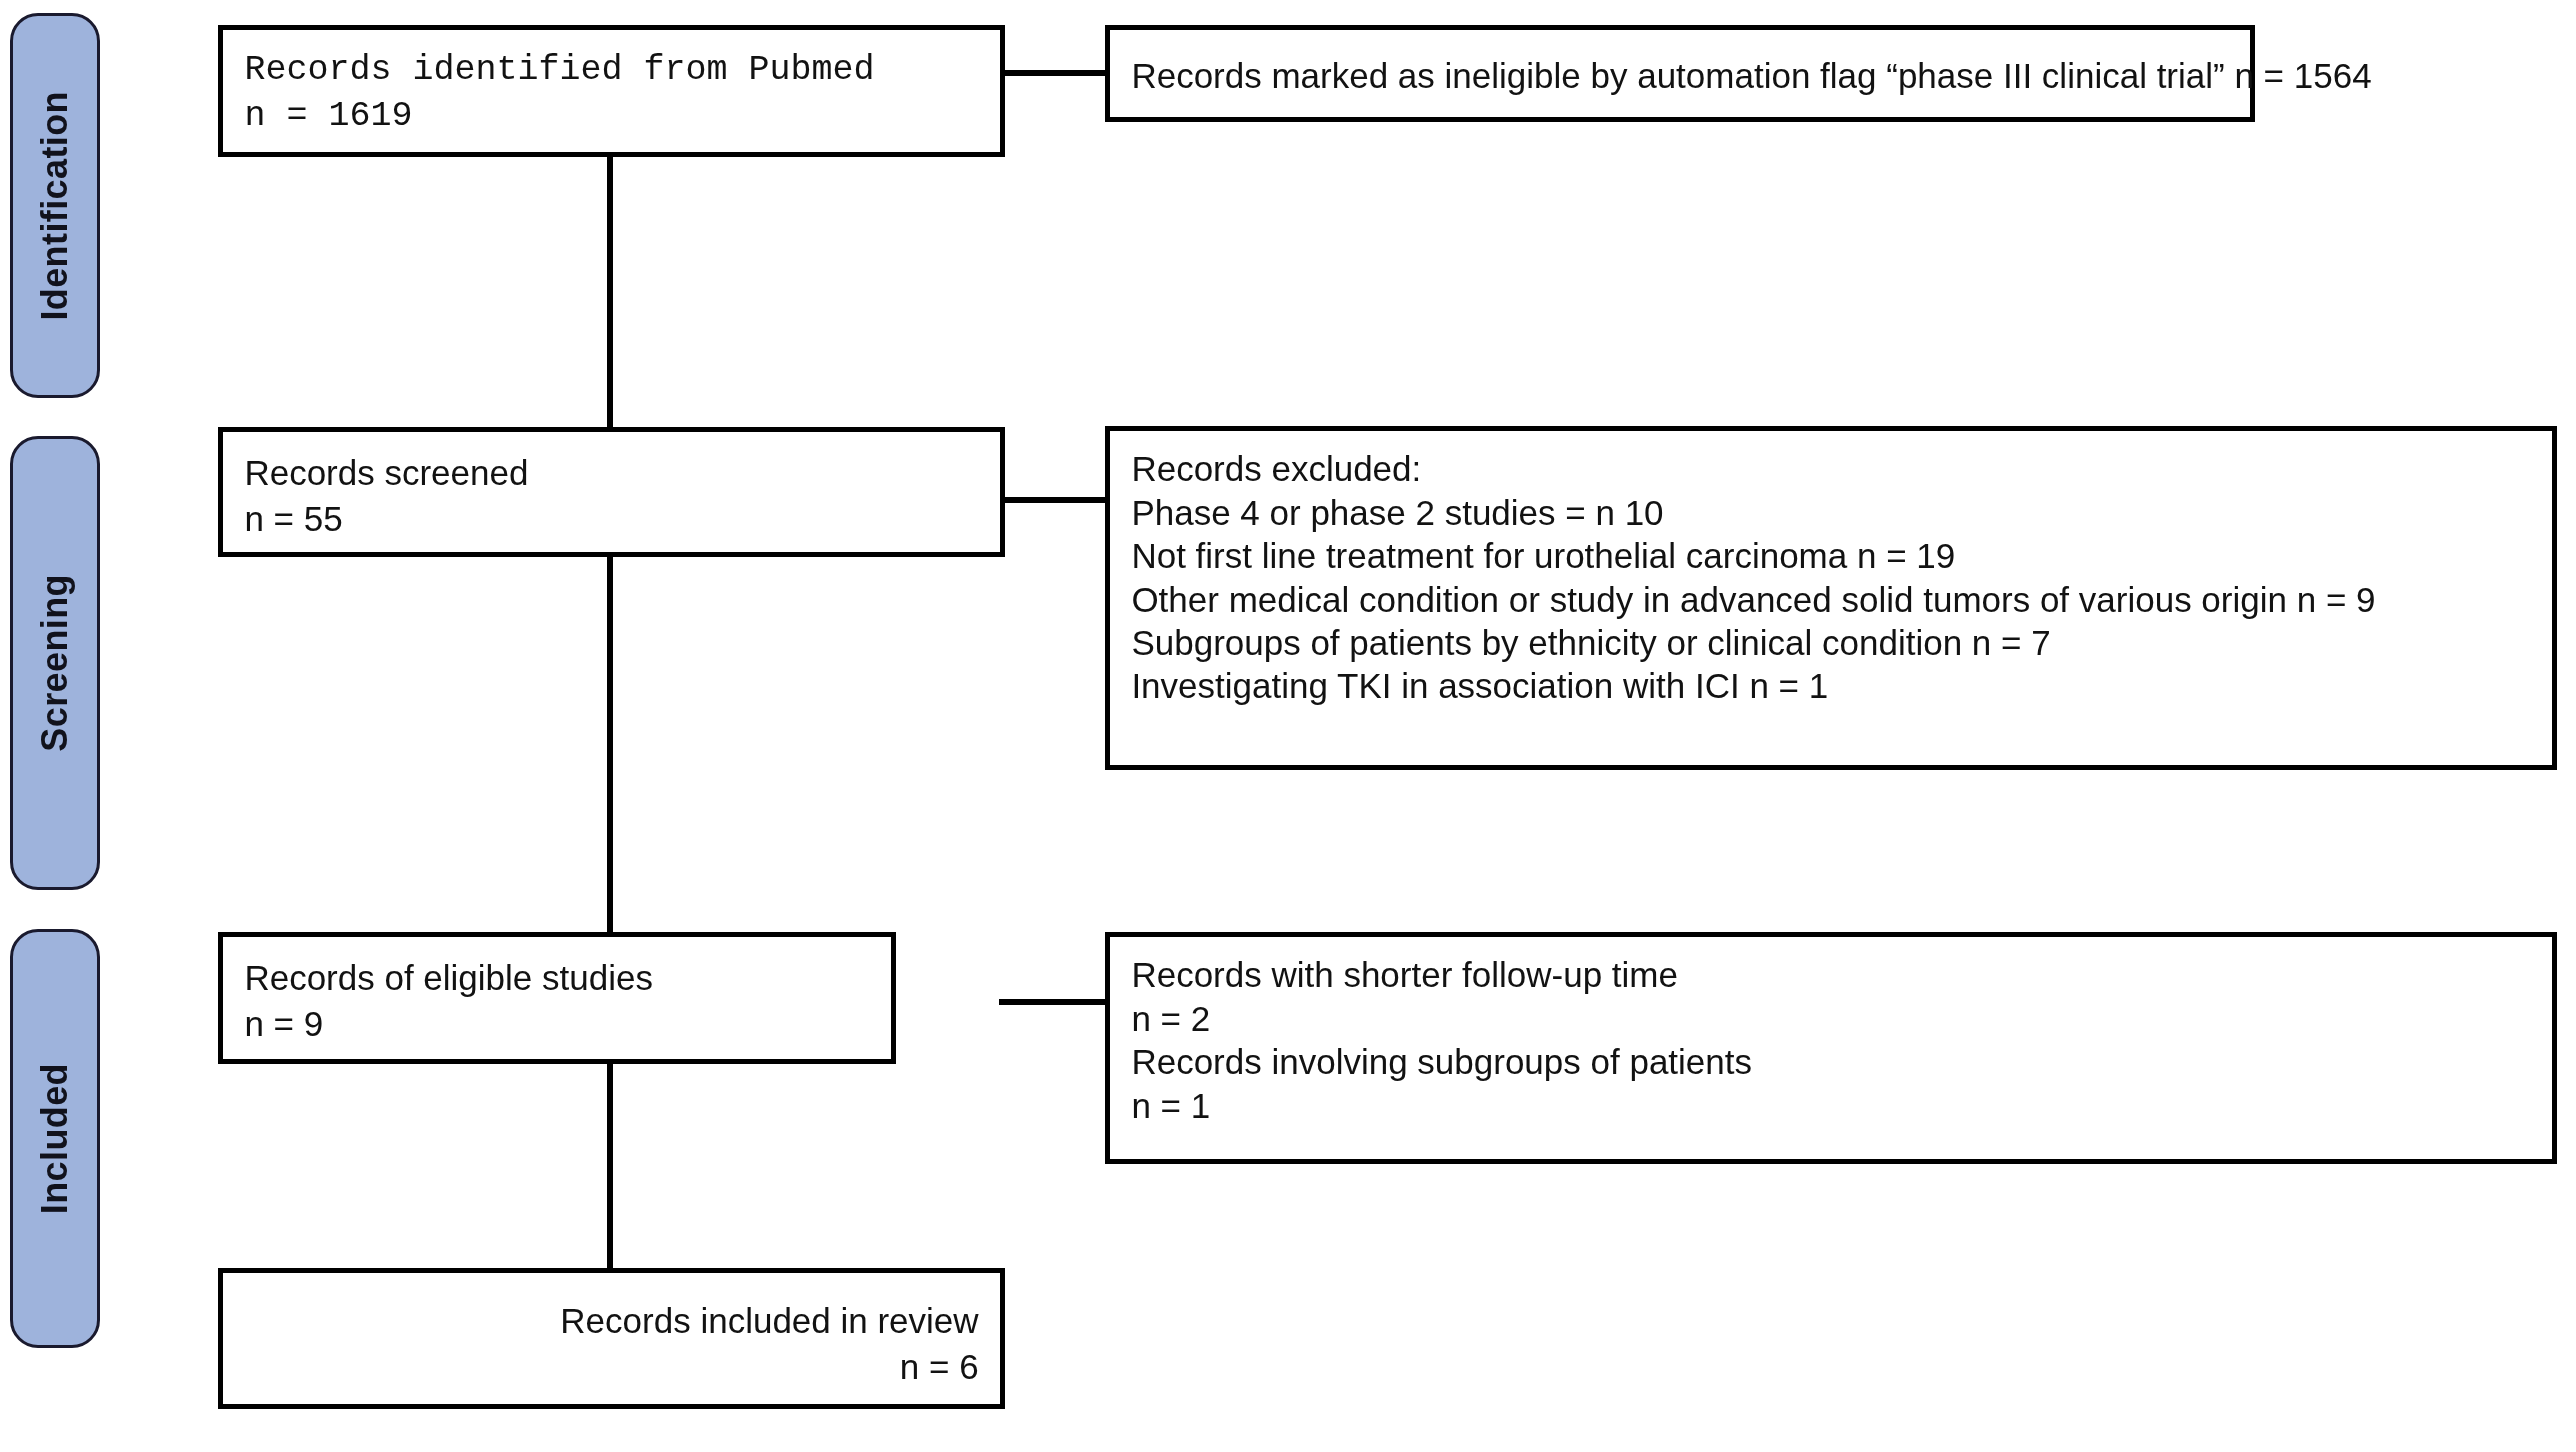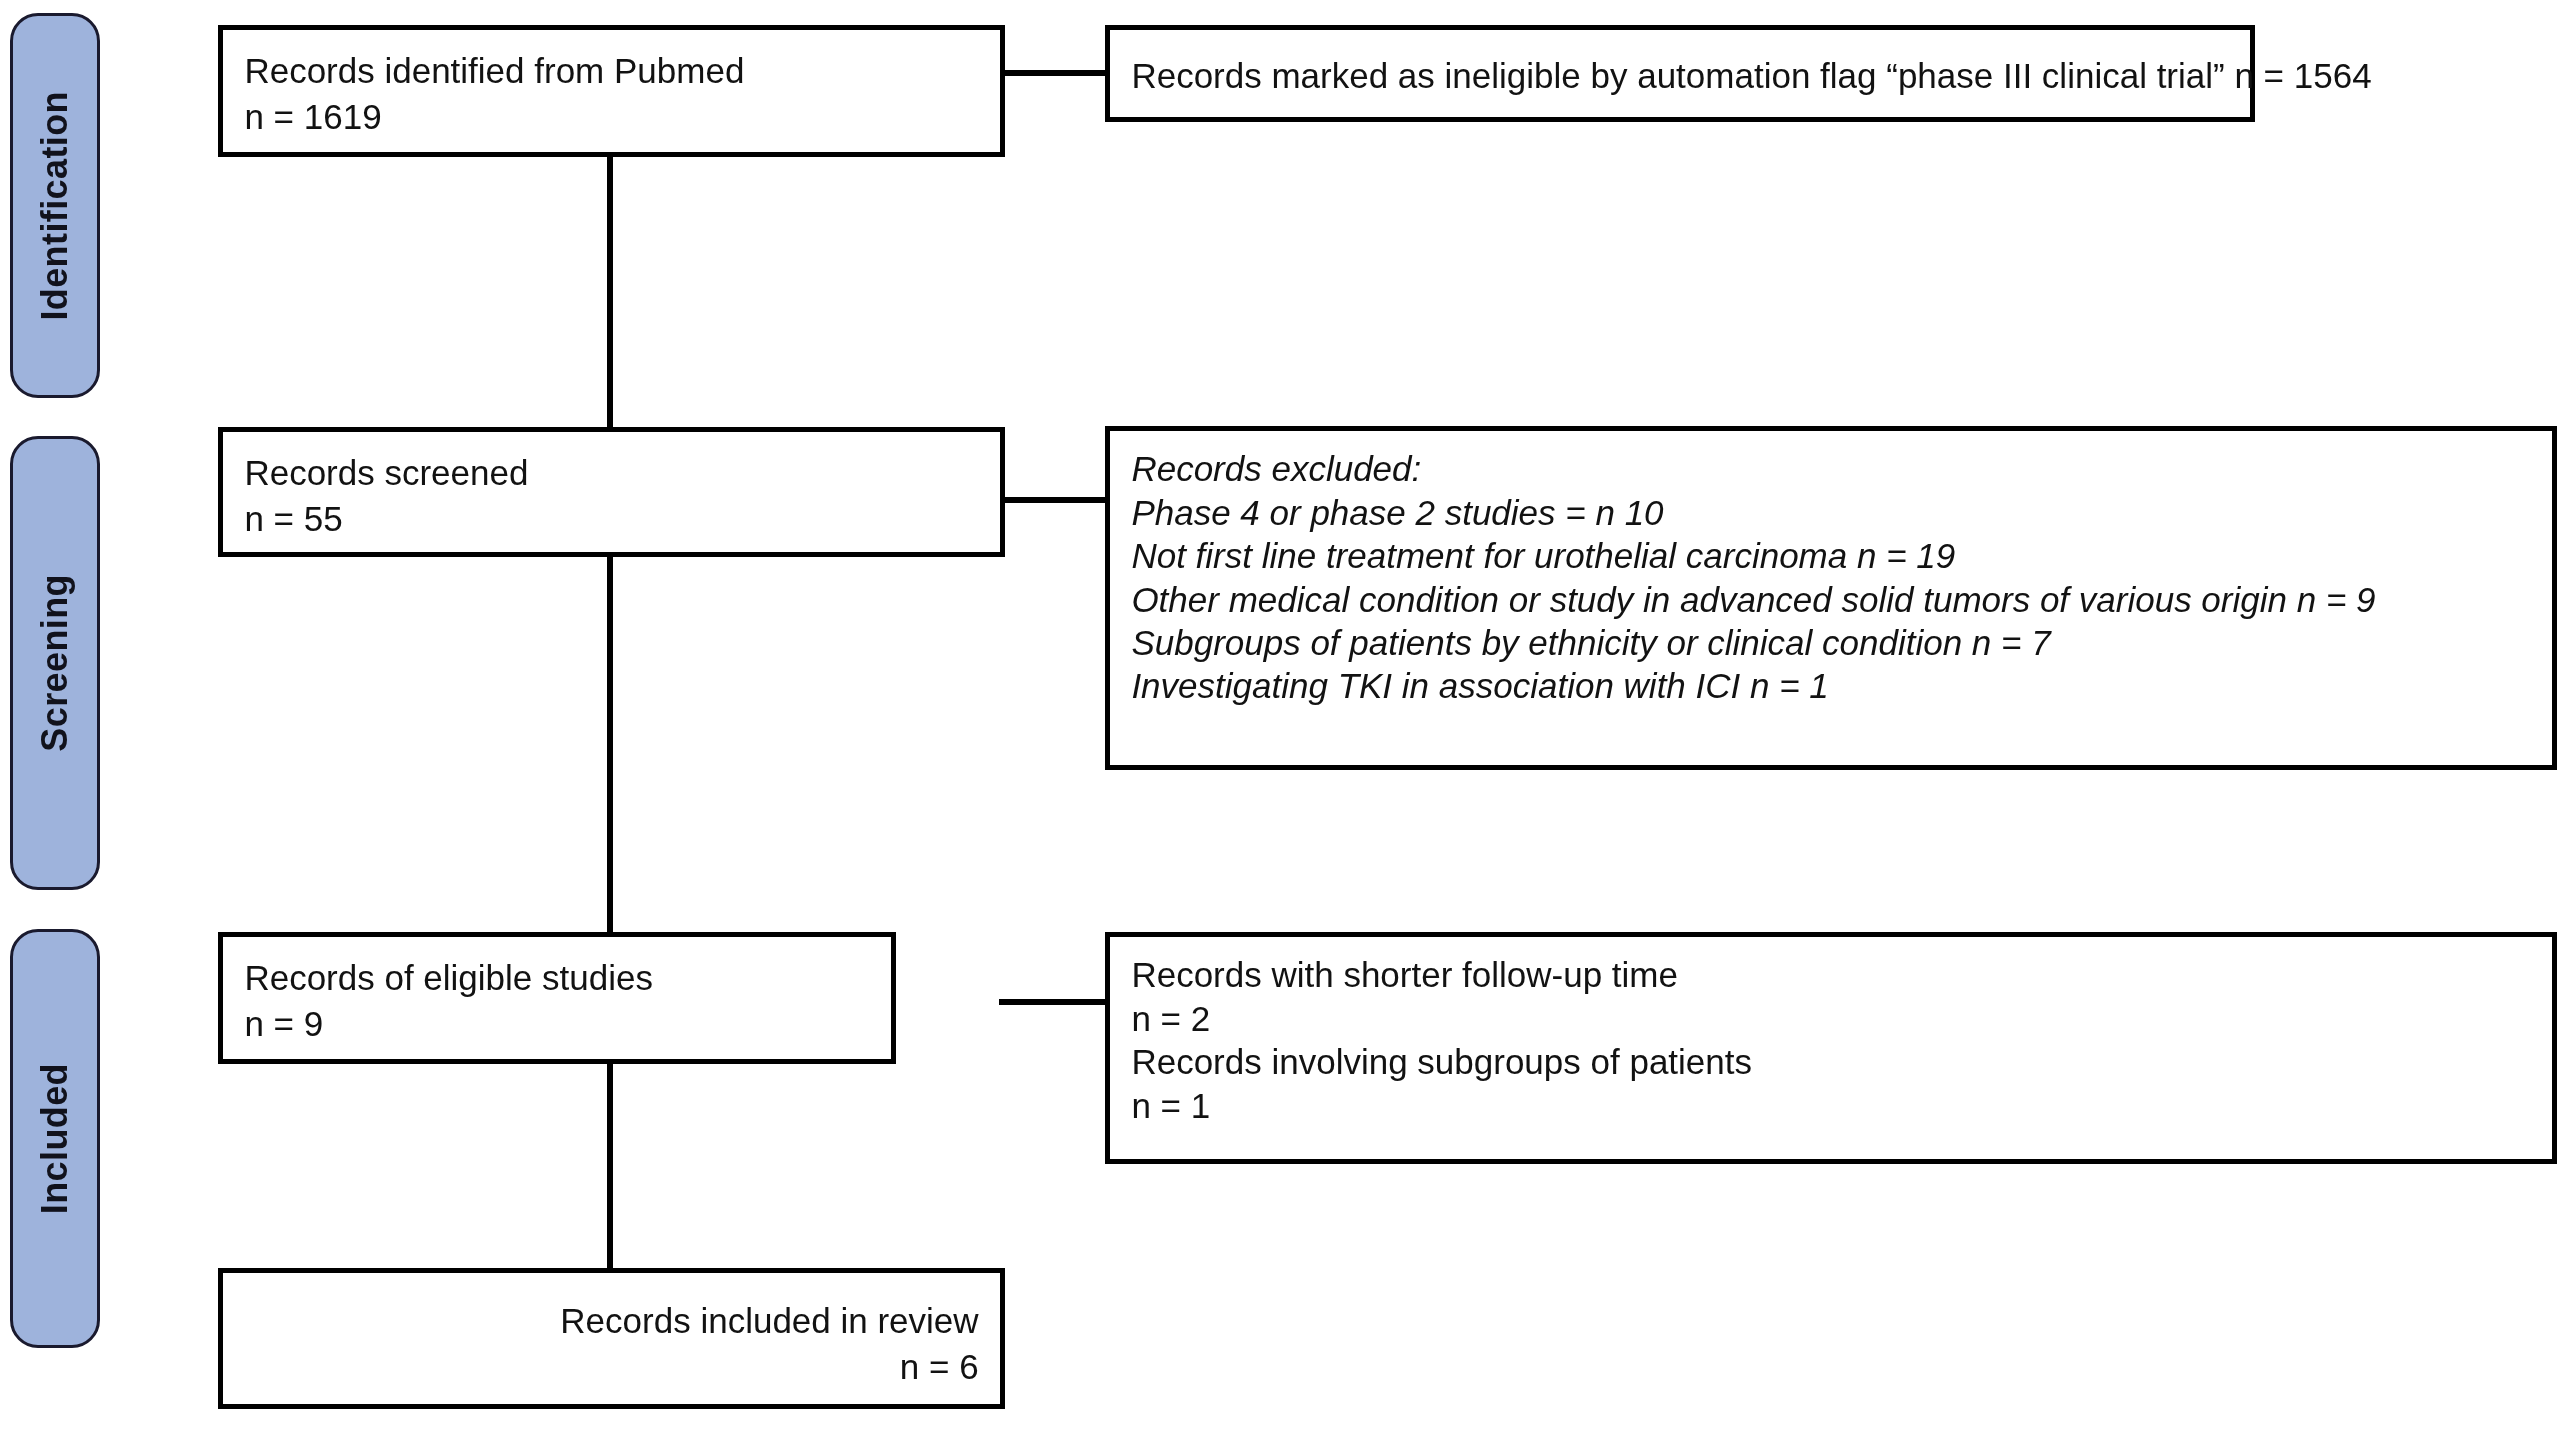--- a/index.html
+++ b/index.html
@@ -86,35 +86,35 @@
   <div class="conn" style="left:607px; top:152px; width:5.8px; height:278px;"></div>
 
   <div class="conn" style="left:999px; top:497px; width:108px; height:5.8px;"></div>
 
   <div class="conn" style="left:607px; top:554px; width:5.8px; height:381px;"></div>
 
   <div class="conn" style="left:999px; top:999px; width:108px; height:5.8px;"></div>
 
   <div class="conn" style="left:607px; top:1060px; width:5.8px; height:210px;"></div>
 
-  <div class="flow-box" style="left:218px; top:25px; width:787px; height:132px;">
+  <div class="flow-box" style="left:218px; top:25px; width:787px; height:132px;font-family:Liberation Mono, monospace;">
     <div class="line">Records identified from Pubmed</div>
     <div class="line">n = 1619</div>
   </div>
 
   <div class="flow-box" style="left:1105px; top:25px; width:1150px; height:97px; padding-top:23px;">
     <div class="line">Records marked as ineligible by automation flag “phase III clinical trial” n = 1564</div>
   </div>
 
   <div class="flow-box" style="left:218px; top:427px; width:787px; height:130px;">
     <div class="line">Records screened</div>
     <div class="line">n = 55</div>
   </div>
 
-  <div class="flow-box compact" style="left:1105px; top:426px; width:1452px; height:344px; padding-top:16.4px;font-style:italic;">
+  <div class="flow-box compact" style="left:1105px; top:426px; width:1452px; height:344px; padding-top:16.4px;">
     <div class="line">Records excluded:</div>
     <div class="line">Phase 4 or phase 2 studies = n 10</div>
     <div class="line">Not first line treatment for urothelial carcinoma n = 19</div>
     <div class="line">Other medical condition or study in advanced solid tumors of various origin n = 9</div>
     <div class="line">Subgroups of patients by ethnicity or clinical condition n = 7</div>
     <div class="line">Investigating TKI in association with ICI n = 1</div>
   </div>
 
   <div class="flow-box" style="left:218px; top:932px; width:678px; height:132px;">
     <div class="line">Records of eligible studies</div>

